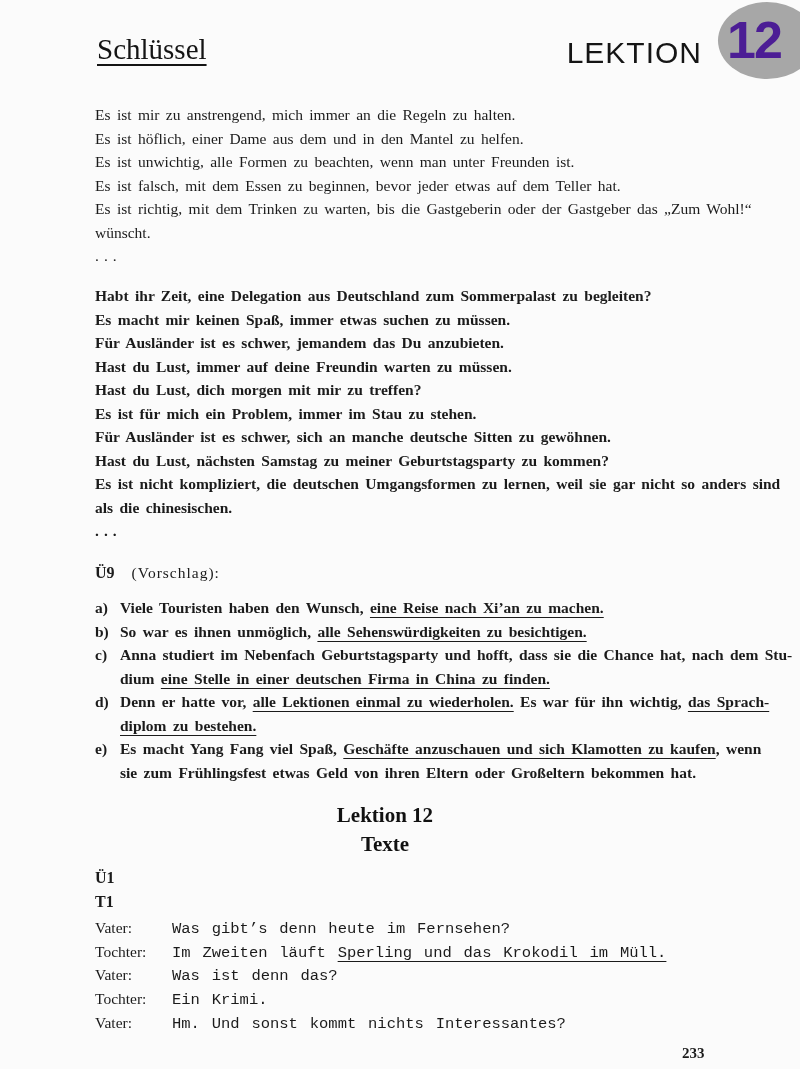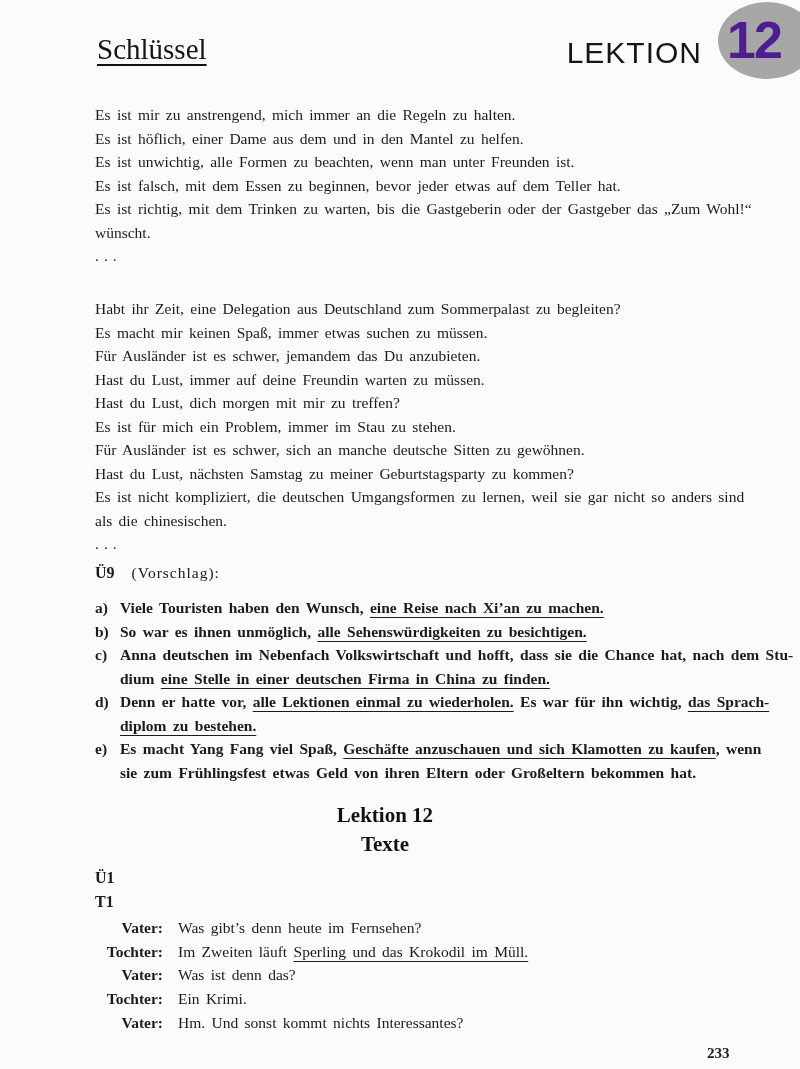--- a/index.html
+++ b/index.html
@@ -50,21 +50,21 @@
     word-spacing: 2.5px;
   }
   .dots { letter-spacing: 5px; }
   .ul {
     text-decoration: underline;
     text-decoration-thickness: 1px;
     text-underline-offset: 3.5px;
   }
 
   .sec1 { top: 103px; }
-  .sec2 { top: 297px; }
+  .sec2 { top: 284px; font-weight: bold; }
 
   
   .u9-header { position: absolute; left: 95px; top: 561px; height: 24px; line-height: 24px; text-align: right; }
   .u9-label { font-weight: bold; font-size: 16px; }
   .u9-note { font-size: 15.5px; margin-left: 13px; letter-spacing: 1px; }
   .u9-items { top: 596px; font-weight: bold; }
   .marker { display: inline-block; width: 25px; }
   .item-line.cont { padding-left: 25px; }
 
   
@@ -73,26 +73,26 @@
     text-align: center;
   }
   .h-main { font-size: 21px; font-weight: bold; line-height: 29px; color: #111; }
 
   .labels { position: absolute; left: 95px; top: 866px; font-family: Liberation Serif, serif; }
   .lbl { font-weight: bold; font-size: 16px; height: 23.5px; line-height: 23.5px; }
 
   
   .dialogue { top: 916px; }
   .dialogue .line { height: 23.7px; line-height: 23.7px; }
-  .speaker { display: inline-block; width: 68px; text-align: right; font-weight: bold; }
-  .dlg-text { margin-left: 15px; }
+  .speaker { display: inline-block; width: 68px; text-align: left; }
+  .dlg-text { margin-left: 9px; font-family: Liberation Mono, monospace; }
 
   
   .page-number {
-    position: absolute; left: 707px; top: 1045px;
+    position: absolute; left: 682px; top: 1045px;
     font-weight: bold; font-size: 15px;
   }
 </style>
 </head>
 <body>
 
 <div class="page">
 
   <h1 class="hdr-title">Schlüssel</h1>
   <div class="lektion-label">LEKTION</div>
@@ -125,21 +125,21 @@
     </section>
 
   <div class="u9-header">
     <span class="u9-label">Ü9</span>
     <span class="u9-note">(Vorschlag):</span>
   </div>
 
   <section class="sec u9-items">
       <div class="line item-line"><span class="marker">a)</span><span class="">Viele Touristen haben den Wunsch, </span><span class="ul">eine Reise nach Xi’an zu machen.</span></div>
       <div class="line item-line"><span class="marker">b)</span><span class="">So war es ihnen unmöglich, </span><span class="ul">alle Sehenswürdigkeiten zu besichtigen.</span></div>
-      <div class="line item-line"><span class="marker">c)</span><span class="">Anna deutschen im Nebenfach Volkswirtschaft und hofft, dass sie die Chance hat, nach dem Stu-</span></div>
+      <div class="line item-line"><span class="marker">c)</span><span class="">Anna studiert im Nebenfach Geburtstagsparty und hofft, dass sie die Chance hat, nach dem Stu-</span></div>
       <div class="line item-line cont"><span class="">dium </span><span class="ul">eine Stelle in einer deutschen Firma in China zu finden.</span></div>
       <div class="line item-line"><span class="marker">d)</span><span class="">Denn er hatte vor, </span><span class="ul">alle Lektionen einmal zu wiederholen.</span><span class=""> Es war für ihn wichtig, </span><span class="ul">das Sprach-</span></div>
       <div class="line item-line cont"><span class="ul">diplom zu bestehen.</span></div>
       <div class="line item-line"><span class="marker">e)</span><span class="">Es macht Yang Fang viel Spaß, </span><span class="ul">Geschäfte anzuschauen und sich Klamotten zu kaufen</span><span class="">, wenn</span></div>
       <div class="line item-line cont"><span class="">sie zum Frühlingsfest etwas Geld von ihren Eltern oder Großeltern bekommen hat.</span></div>
     </section>
 
   <div class="center-heads">
     <div class="h-main">Lektion 12</div>
     <div class="h-main">Texte</div>

